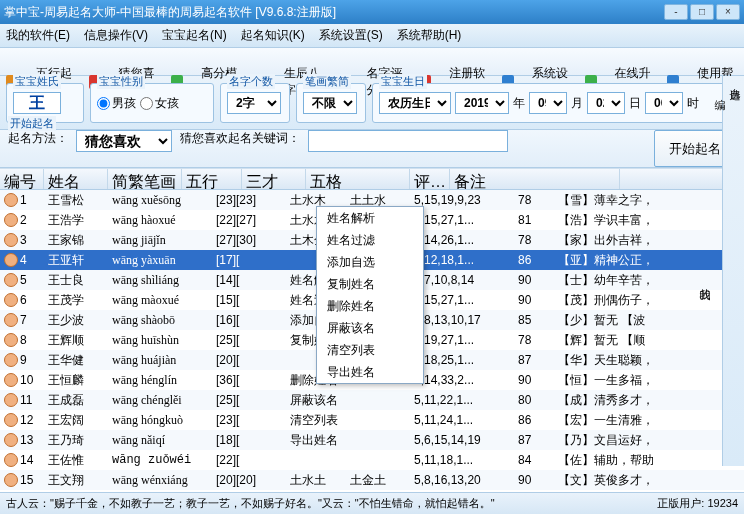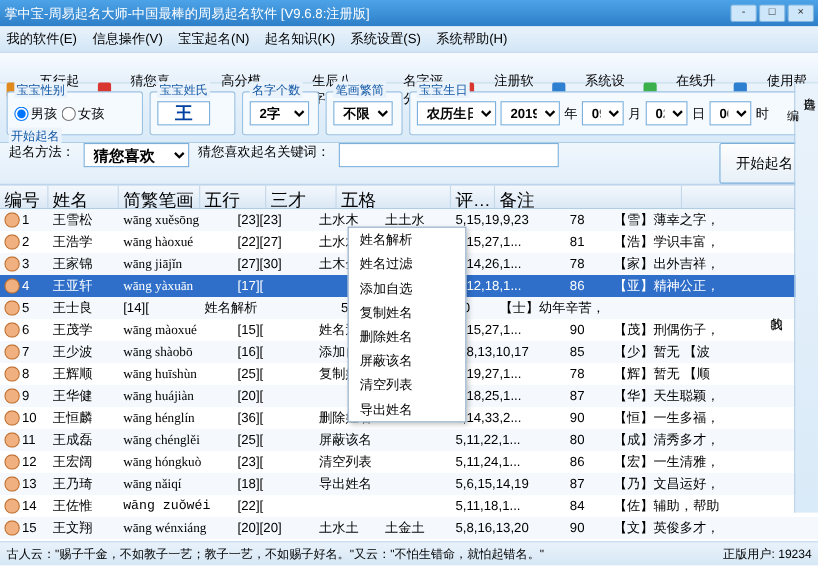--- a/index.html
+++ b/index.html
@@ -92,34 +92,34 @@
       <span class="ticon t-g"></span>
       <span>在线升级</span>
     </div>
   <div class="tbitem">
       <span class="ticon t-b"></span>
       <span>使用帮助</span>
     </div>
 </div>
 
 <div class="filterbar">
+  <div class="group" style="width:78px">
+    <span class="glabel">宝宝姓氏</span>
+    <input type="text" style="width: 48px; font-size: 16px; font-weight: bold; color: rgb(0, 64, 160); text-align: center;" value="王">
+  </div>
   <div class="group" style="width:124px">
     <span class="glabel">宝宝性别</span>
     <label class="radio">
         <input type="radio" checked="" style="">
         <span>男孩</span>
       </label>
     <label class="radio">
         <input type="radio" style="">
         <span>女孩</span>
       </label>
-  </div>
-  <div class="group" style="width:78px">
-    <span class="glabel">宝宝姓氏</span>
-    <input type="text" style="width: 48px; font-size: 16px; font-weight: bold; color: rgb(0, 64, 160); text-align: center;" value="王">
   </div>
   <div class="group" style="width:70px">
     <span class="glabel">名字个数</span>
     <select style="width:54px;font-weight:bold"><option>2字</option></select>
   </div>
   <div class="group" style="width:70px">
     <span class="glabel">笔画繁简</span>
     <select style="width:54px;font-weight:bold"><option>不限</option></select>
   </div>
   <div class="group" style="flex:1">
@@ -208,20 +208,21 @@
       <div class="td c3">[17][</div>
       <div class="td c4"></div>
       <div class="td c5"></div>
       <div class="td c6">5,12,18,1...</div>
       <div class="td c7">86</div>
       <div class="td c8">【亚】精神公正，</div>
     </div>
     <div class="row">
       <div class="td c0"><span class="avatar"></span>5</div>
       <div class="td c1">王士良</div>
+      <div class="td c2" style="font-family:serif">wāng shìliáng</div>
       <div class="td c3">[14][</div>
       <div class="td c4">姓名解析</div>
       <div class="td c5"></div>
       <div class="td c6">5,7,10,8,14</div>
       <div class="td c7">90</div>
       <div class="td c8">【士】幼年辛苦，</div>
     </div>
     <div class="row">
       <div class="td c0"><span class="avatar"></span>6</div>
       <div class="td c1">王茂学</div>

